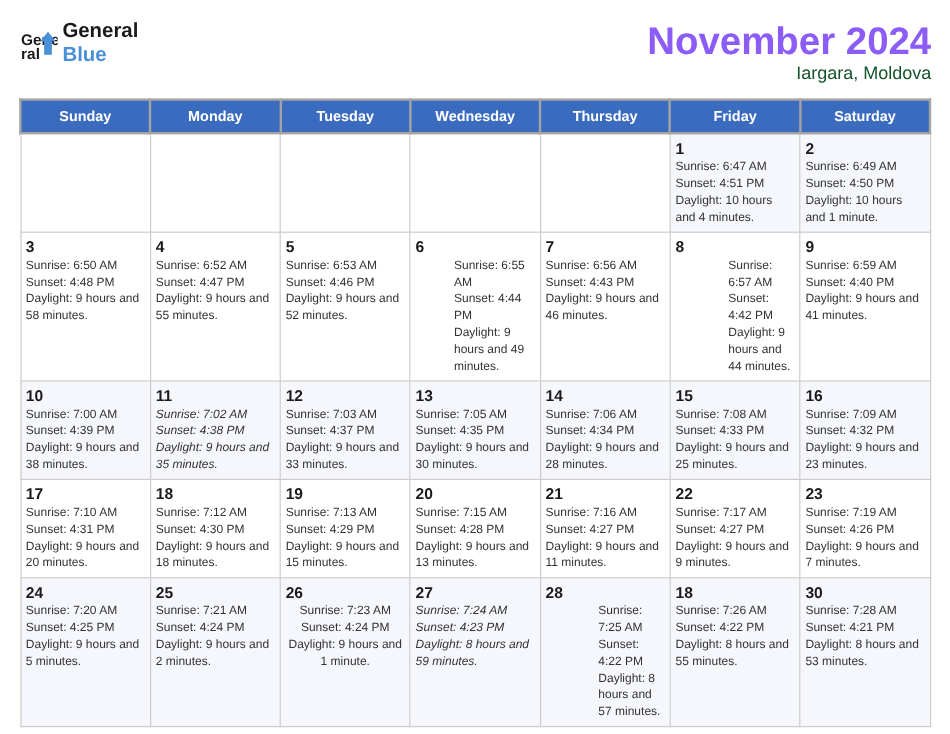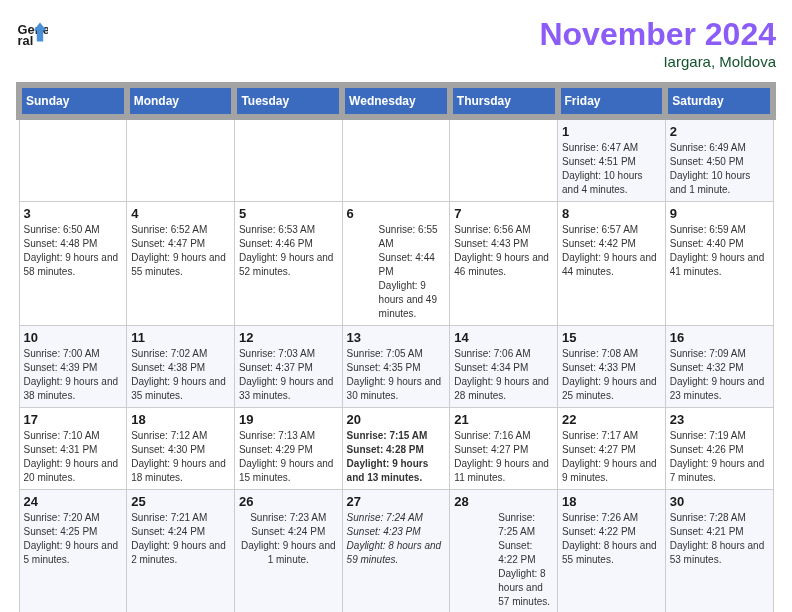--- a/index.html
+++ b/index.html
@@ -37,24 +37,24 @@
     }
     table {
       width: 100%;
       border-collapse: collapse;
       font-size: 11px;
     }
     thead tr th {
       background: #3a6bbf;
       color: #fff;
       padding: 6px 4px;
-      text-align: left;
+      text-align: center;
       font-size: 12px;
       font-weight: bold;
-      border: 6px solid #a3a3a3;
+      border: 2px solid #a3a3a3;
     }
     tbody tr td {
       border: 1px solid #ccc;
       vertical-align: top;
       padding: 4px;
       min-height: 80px;
       width: 14.28%;
     }
     tbody tr:nth-child(odd) td {
       background: #f5f7fc;
@@ -78,20 +78,24 @@
 </head>
 <body>
 
 <div class="header-area">
   <div class="logo">
     <svg class="logo-icon" viewBox="0 0 40 40">
       <text x="2" y="22" font-size="16" font-weight="bold" fill="#1a1a1a">Gene</text>
       <text x="2" y="36" font-size="16" font-weight="bold" fill="#1a1a1a">ral</text>
       <polygon points="30,8 38,18 34,18 34,32 26,32 26,18 22,18" fill="#4a90d9"></polygon>
     </svg>
+    <div style="line-height:1.2;">
+      <div style="font-size:17px;font-weight:bold;color:#1a1a1a;">General</div>
+      <div style="font-size:17px;font-weight:bold;color:#4a90d9;">Blue</div>
+    </div>
   </div>
   <div class="title-area">
     <div class="month-title">November 2024</div>
     <div class="location">Iargara, Moldova</div>
   </div>
 </div>
 
 <table>
   <thead>
     <tr id="header-row">
@@ -150,41 +154,41 @@
 Daylight: 9 hours and 49 minutes.</div>
         </td>
         <td>
           <div class="day-num">7</div>
           <div class="day-info" style="white-space: pre-line;">Sunrise: 6:56 AM
 Sunset: 4:43 PM
 Daylight: 9 hours and 46 minutes.</div>
         </td>
         <td>
           <div class="day-num">8</div>
-          <div class="day-info" style="white-space: pre-line;">Sunrise: 6:57 AM
+          <div class="day-info" style="white-space: pre-line; margin-left: 44px;">Sunrise: 6:57 AM
 Sunset: 4:42 PM
 Daylight: 9 hours and 44 minutes.</div>
         </td>
         <td>
           <div class="day-num">9</div>
           <div class="day-info" style="white-space: pre-line;">Sunrise: 6:59 AM
 Sunset: 4:40 PM
 Daylight: 9 hours and 41 minutes.</div>
         </td>
       </tr>
       <tr>
         <td>
           <div class="day-num">10</div>
           <div class="day-info" style="white-space: pre-line;">Sunrise: 7:00 AM
 Sunset: 4:39 PM
 Daylight: 9 hours and 38 minutes.</div>
         </td>
         <td>
           <div class="day-num">11</div>
-          <div class="day-info" style="white-space: pre-line;">Sunrise: 7:02 AM
+          <div class="day-info" style="white-space: pre-line; font-style: italic;">Sunrise: 7:02 AM
 Sunset: 4:38 PM
 Daylight: 9 hours and 35 minutes.</div>
         </td>
         <td>
           <div class="day-num">12</div>
           <div class="day-info" style="white-space: pre-line;">Sunrise: 7:03 AM
 Sunset: 4:37 PM
 Daylight: 9 hours and 33 minutes.</div>
         </td>
         <td>
@@ -226,21 +230,21 @@
 Daylight: 9 hours and 18 minutes.</div>
         </td>
         <td>
           <div class="day-num">19</div>
           <div class="day-info" style="white-space: pre-line;">Sunrise: 7:13 AM
 Sunset: 4:29 PM
 Daylight: 9 hours and 15 minutes.</div>
         </td>
         <td>
           <div class="day-num">20</div>
-          <div class="day-info" style="white-space: pre-line; font-weight: bold;">Sunrise: 7:15 AM
+          <div class="day-info" style="white-space: pre-line;">Sunrise: 7:15 AM
 Sunset: 4:28 PM
 Daylight: 9 hours and 13 minutes.</div>
         </td>
         <td>
           <div class="day-num">21</div>
           <div class="day-info" style="white-space: pre-line;">Sunrise: 7:16 AM
 Sunset: 4:27 PM
 Daylight: 9 hours and 11 minutes.</div>
         </td>
         <td>

